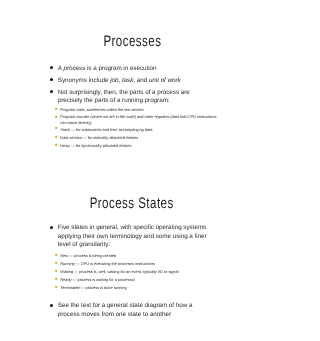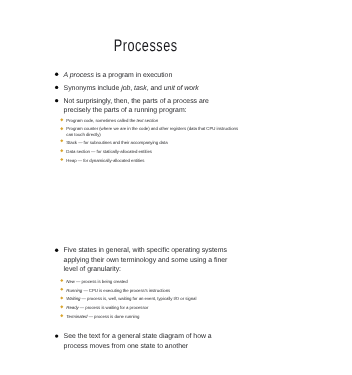--- a/index.html
+++ b/index.html
@@ -113,20 +113,23 @@
           <span class="bullet-dia"></span>
           <span>Heap — for dynamically-allocated entities</span>
         </div>
       </div>
 
     </div>
   </div>
 
   <div class="slide">
 
+    <div class="slide-title" style="top:196px">
+      <span>Process States</span>
+    </div>
 
     <div class="body" style="top:224.2px">
 
       <div class="lvl1">
         <span class="bullet-dot"></span>
         <span>Five states in general, with specific operating systems applying their own terminology and some using a finer level of granularity:</span>
       </div>
 
       <div class="lvl2list" style="margin-top:2.2px">
         <div class="lvl2">

